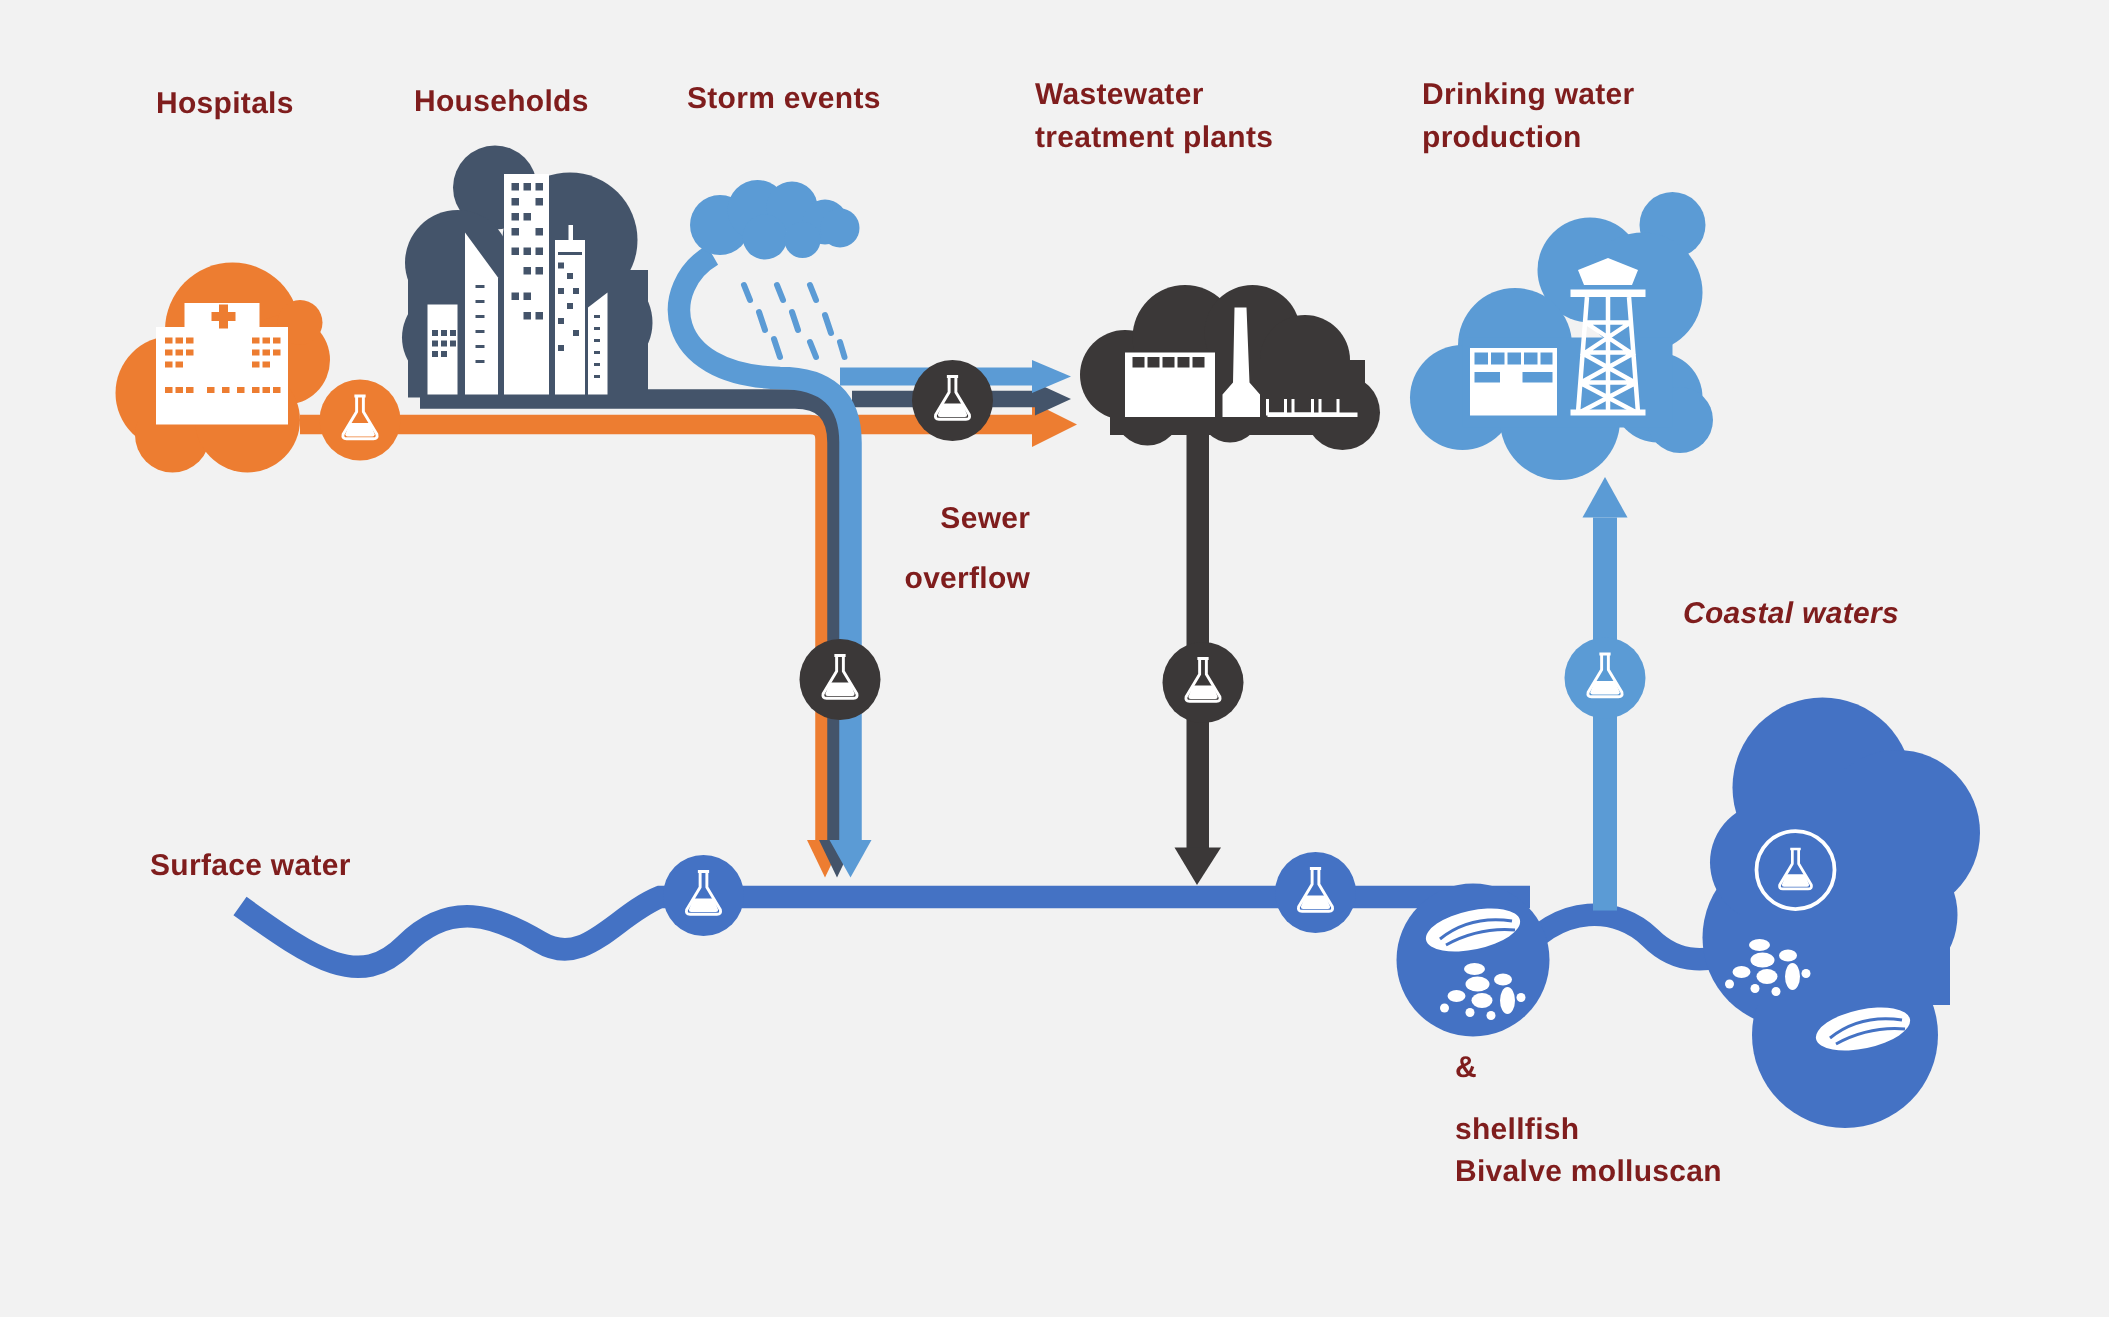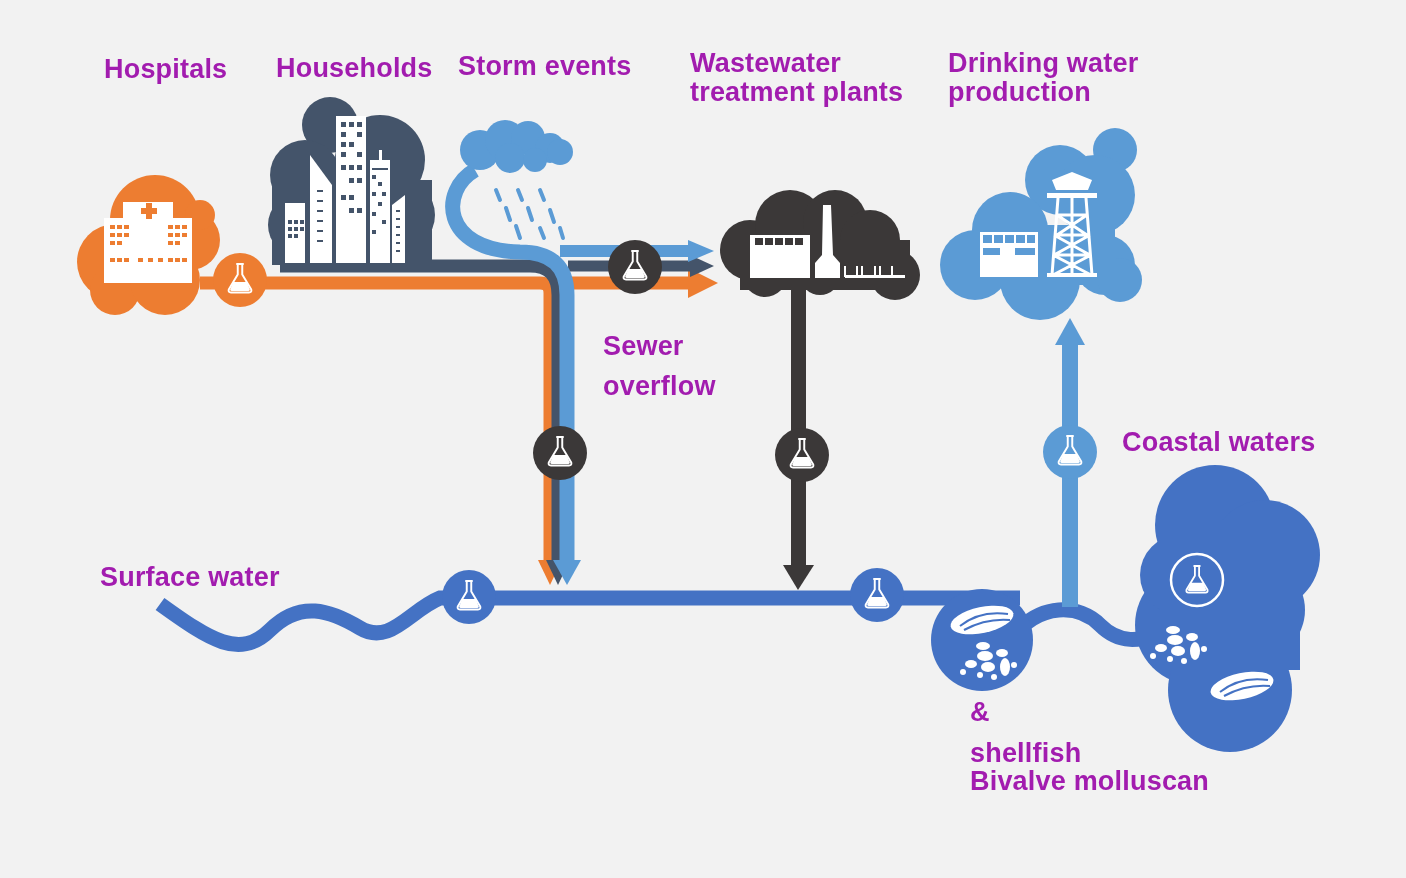--- a/index.html
+++ b/index.html
@@ -2,22 +2,22 @@
 <html><head>
 <meta charset="utf-8">
 <style>
   html, body { margin: 0; padding: 0; background: #f2f2f2; }
   body { width: 1406px; height: 878px; position: relative; overflow: hidden; }
   #stage { position: absolute; left: 0; top: 0; width: 1406px; height: 878px; }
   .lbl {
     position: absolute;
     font-family: "Liberation Sans", "DejaVu Sans", sans-serif;
     font-weight: bold;
-    color: #a21caf;
-    font-size: 27px;
+    color: #7f1d1d;
+    font-size: 20px;
     line-height: 29px;
     white-space: nowrap;
     letter-spacing: 0.2px;
   }
   .center { text-align: left; }
 </style>
 </head>
 <body>
 
 <div id="stage">
@@ -345,25 +345,25 @@
 <div class="lbl center" style="left:690px; top:49px; width:234px;">
   <div>Wastewater</div>
   <div>treatment plants</div>
 </div>
 
 <div class="lbl center" style="left:948px; top:49px; width:210px;">
   <div>Drinking water</div>
   <div>production</div>
 </div>
 
-<div class="lbl" style="left:603px; top:326px; line-height:40px;">
+<div class="lbl" style="left:603px; top:326px; line-height:40px;text-align:right;">
   <div>Sewer</div>
   <div>overflow</div>
 </div>
 
-<div class="lbl" style="left:1122px; top:428px;">Coastal waters</div>
+<div class="lbl" style="left:1122px; top:395px;font-style:italic;">Coastal waters</div>
 <div class="lbl" style="left:100px; top:563px;">Surface water</div>
 
 <div class="lbl center" style="left:970px; top:685px; width:264px;">
   <div style="line-height:54px;">&amp;</div>
   <div style="line-height:28px;">shellfish</div>
   <div style="line-height:28px;">Bivalve molluscan</div>
 </div>
 
 </body></html>

